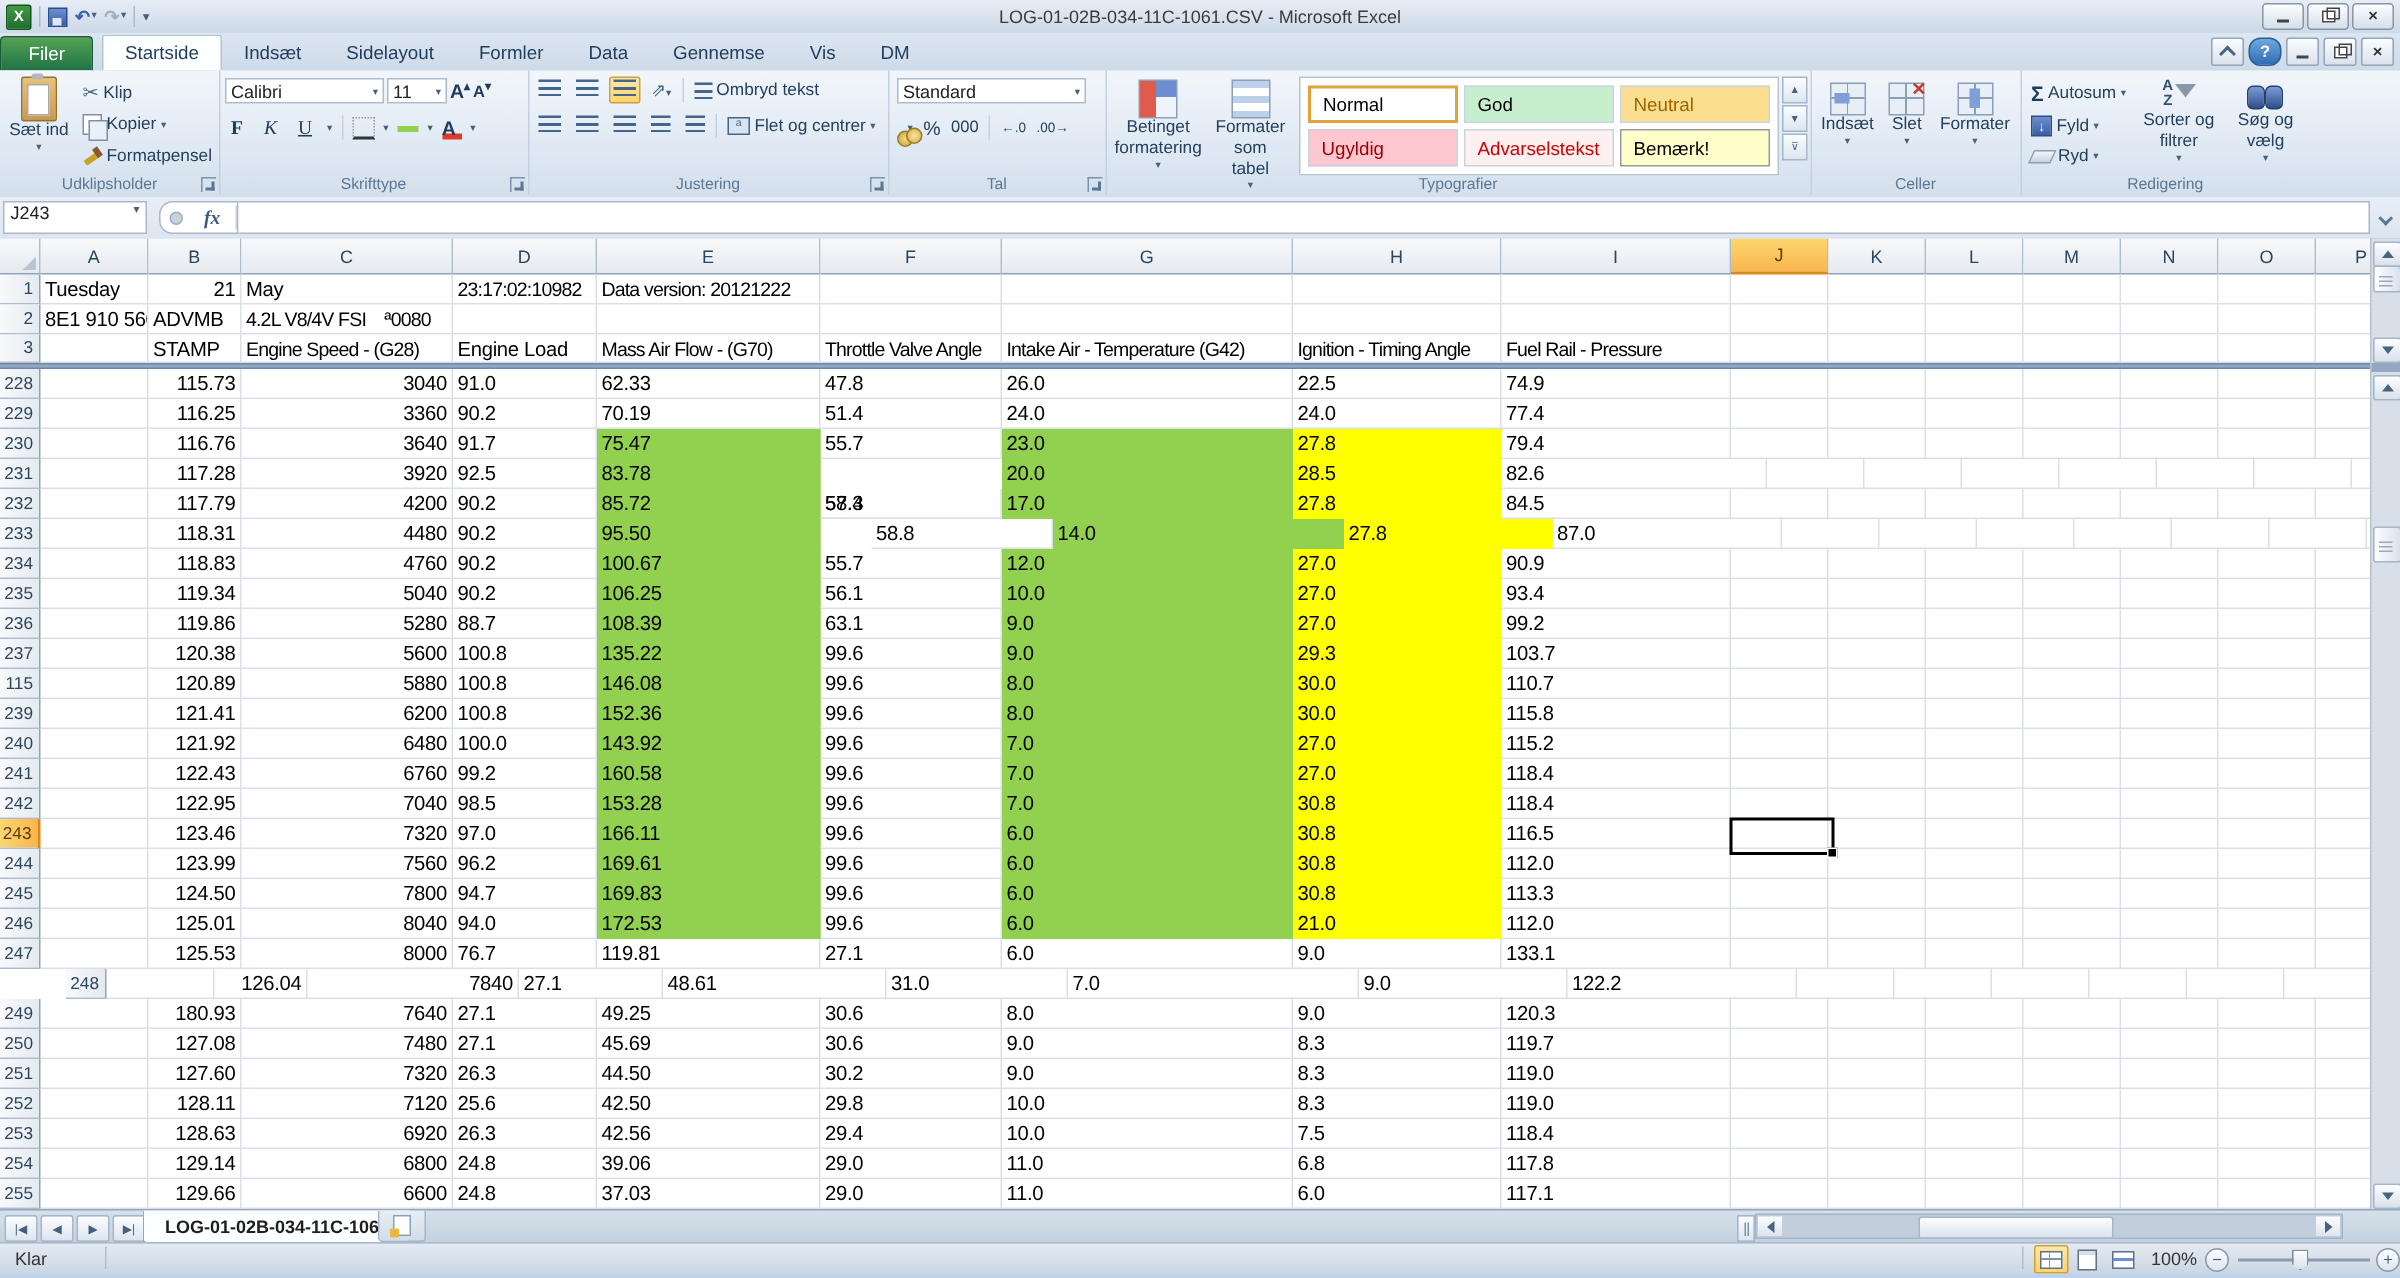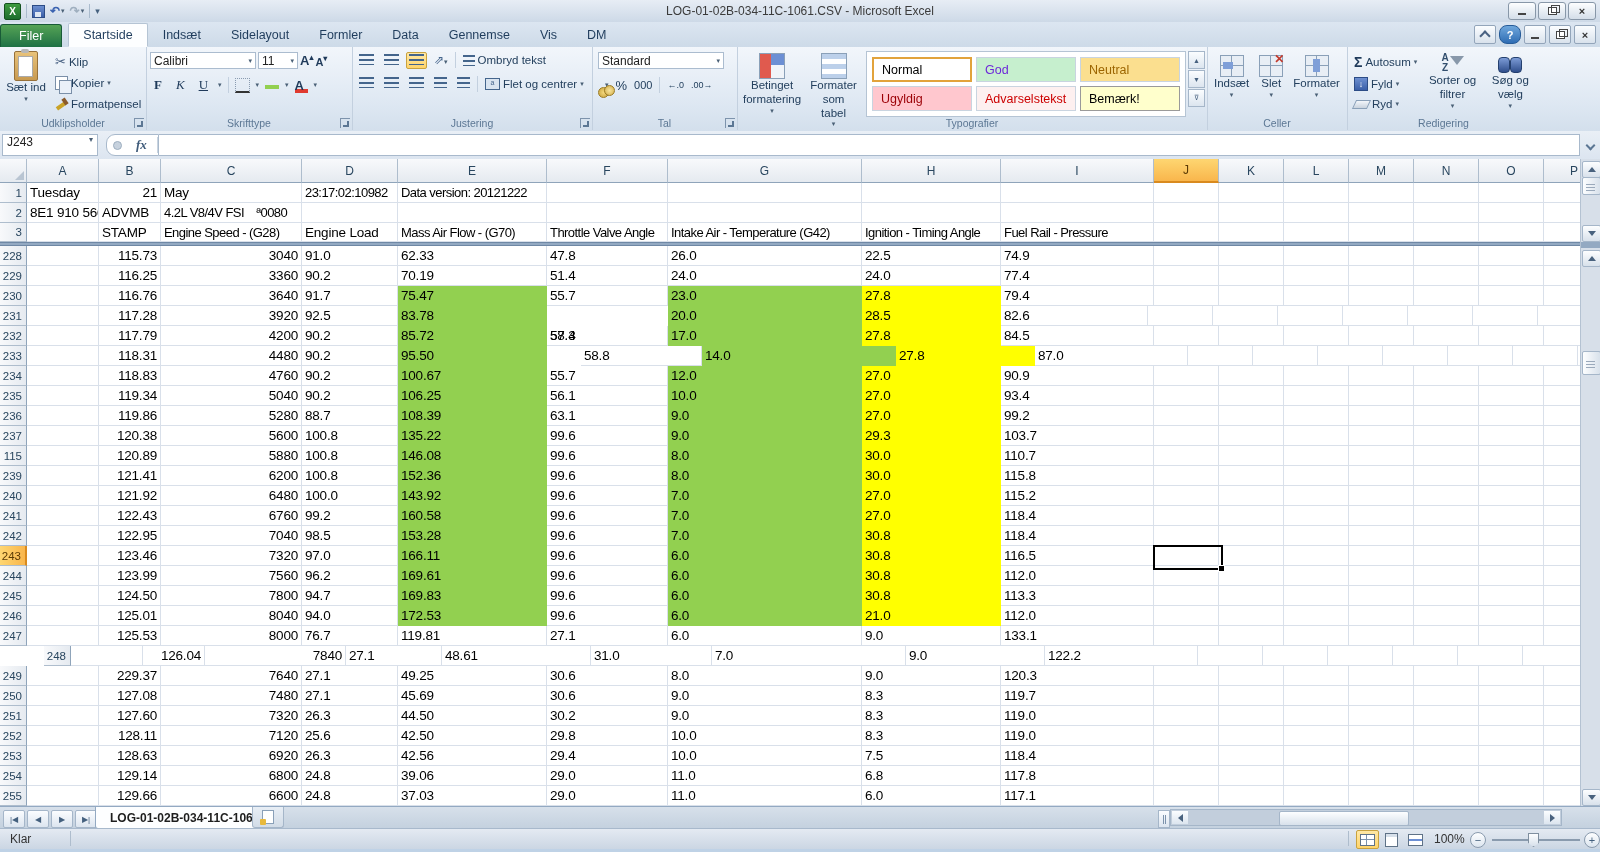--- a/index.html
+++ b/index.html
@@ -415,21 +415,21 @@
         <span data-interactable="false">Betinget formatering</span>
           <span class="dd">▾</span>
       </div>
       <div class="bigbtn" style="width:60px;" data-interactable="true">
         <span class="ftic" data-interactable="false"></span>
         <span data-interactable="false">Formater som tabel</span>
           <span class="dd">▾</span>
       </div>
       <div id="stylegallery" style="display:grid;grid-template-columns:repeat(3,100px);grid-auto-rows:25px;gap:4px 4px;background:#fff;border:1px solid #B5C4D4;padding:5px;margin-left:4px;" data-interactable="false">
           <div class="galcell sel" data-interactable="true" style="background: rgb(255, 255, 255); color: rgb(0, 0, 0);">Normal</div>
-          <div class="galcell" data-interactable="true" style="background: rgb(198, 239, 206); color: #6d28d9;">God</div>
+          <div class="galcell" data-interactable="true" style="background: rgb(198, 239, 206); color: #000000;">God</div>
           <div class="galcell" data-interactable="true" style="background: rgb(251, 223, 143); color: rgb(156, 101, 0);">Neutral</div>
           <div class="galcell" data-interactable="true" style="background: rgb(255, 199, 206); color: rgb(156, 0, 6);">Ugyldig</div>
           <div class="galcell" data-interactable="true" style="background: rgb(253, 240, 240); color: rgb(204, 0, 0);">Advarselstekst</div>
           <div class="galcell" data-interactable="true" style="background: rgb(255, 255, 204); color: rgb(0, 0, 0); border: 1px solid rgb(154, 154, 154);">Bemærk!</div>
         </div>
       <div class="galscroll" data-interactable="false">
         <div class="mini2" data-interactable="true">▲</div>
         <div class="mini2" data-interactable="true">▼</div>
         <div class="mini2" data-interactable="true">⊽</div>
       </div>
@@ -651,21 +651,21 @@
       <div class="grow" data-interactable="false" style="height: 20px;">
         <div class="rowhdr" data-interactable="true" style="height: 20px;">231</div>
         <div class="cell" data-interactable="true" style="width: 72px; height: 20px;"></div>
         <div class="cell r" data-interactable="true" style="width: 62px; height: 20px;">117.28</div>
         <div class="cell r" data-interactable="true" style="width: 141px; height: 20px;">3920</div>
         <div class="cell" data-interactable="true" style="width: 96px; height: 20px;">92.5</div>
         <div class="cell" data-interactable="true" style="width: 149px; height: 20px; background: rgb(146, 208, 80); border-right-color: rgb(146, 208, 80); border-bottom-color: rgb(146, 208, 80);">83.78</div>
         <div class="cell" data-interactable="true" style="width: 121px; height: 20px; margin-top: 20px;">57.3</div>
         <div class="cell" data-interactable="true" style="width: 194px; height: 20px; background: rgb(146, 208, 80); border-right-color: rgb(146, 208, 80); border-bottom-color: rgb(146, 208, 80);">20.0</div>
         <div class="cell" data-interactable="true" style="width: 139px; height: 20px; background: rgb(255, 255, 0); border-right-color: rgb(255, 255, 0); border-bottom-color: rgb(255, 255, 0);">28.5</div>
-        <div class="cell" data-interactable="true" style="width: 147px; height: 20px;">82.6</div>
+        <div class="cell" data-interactable="true" style="width: 177px; height: 20px;">82.6</div>
         <div class="cell" data-interactable="true" style="width: 65px; height: 20px;"></div>
         <div class="cell" data-interactable="true" style="width: 65px; height: 20px;"></div>
         <div class="cell" data-interactable="true" style="width: 65px; height: 20px;"></div>
         <div class="cell" data-interactable="true" style="width: 65px; height: 20px;"></div>
         <div class="cell" data-interactable="true" style="width: 65px; height: 20px;"></div>
         <div class="cell" data-interactable="true" style="width: 65px; height: 20px;"></div>
         <div class="cell" data-interactable="true" style="width: 61px; height: 20px;"></div>
       </div>
       <div class="grow" data-interactable="false" style="height: 20px;">
         <div class="rowhdr" data-interactable="true" style="height: 20px;">232</div>
@@ -986,21 +986,21 @@
         <div class="cell" data-interactable="true" style="width: 65px; height: 20px;"></div>
         <div class="cell" data-interactable="true" style="width: 65px; height: 20px;"></div>
         <div class="cell" data-interactable="true" style="width: 65px; height: 20px;"></div>
         <div class="cell" data-interactable="true" style="width: 65px; height: 20px;"></div>
         <div class="cell" data-interactable="true" style="width: 65px; height: 20px;"></div>
         <div class="cell" data-interactable="true" style="width: 61px; height: 20px;"></div>
       </div>
       <div class="grow" data-interactable="false" style="height: 20px;">
         <div class="rowhdr" data-interactable="true" style="height: 20px;">249</div>
         <div class="cell" data-interactable="true" style="width: 72px; height: 20px;"></div>
-        <div class="cell r" data-interactable="true" style="width: 62px; height: 20px;">229.37</div>
+        <div class="cell r" data-interactable="true" style="width: 62px; height: 20px;">180.93</div>
         <div class="cell r" data-interactable="true" style="width: 141px; height: 20px;">7640</div>
         <div class="cell" data-interactable="true" style="width: 96px; height: 20px;">27.1</div>
         <div class="cell" data-interactable="true" style="width: 149px; height: 20px;">49.25</div>
         <div class="cell" data-interactable="true" style="width: 121px; height: 20px;">30.6</div>
         <div class="cell" data-interactable="true" style="width: 194px; height: 20px;">8.0</div>
         <div class="cell" data-interactable="true" style="width: 139px; height: 20px;">9.0</div>
         <div class="cell" data-interactable="true" style="width: 153px; height: 20px;">120.3</div>
         <div class="cell" data-interactable="true" style="width: 65px; height: 20px;"></div>
         <div class="cell" data-interactable="true" style="width: 65px; height: 20px;"></div>
         <div class="cell" data-interactable="true" style="width: 65px; height: 20px;"></div>

